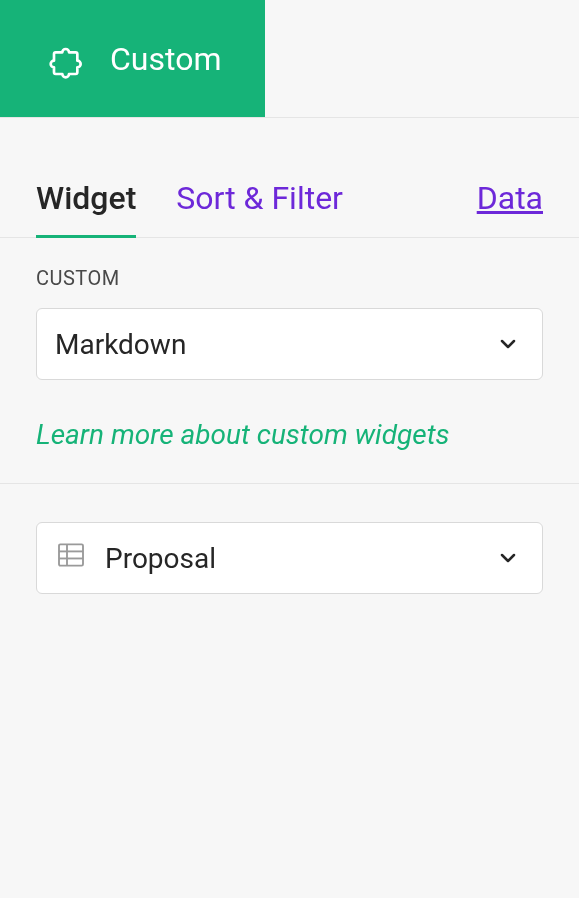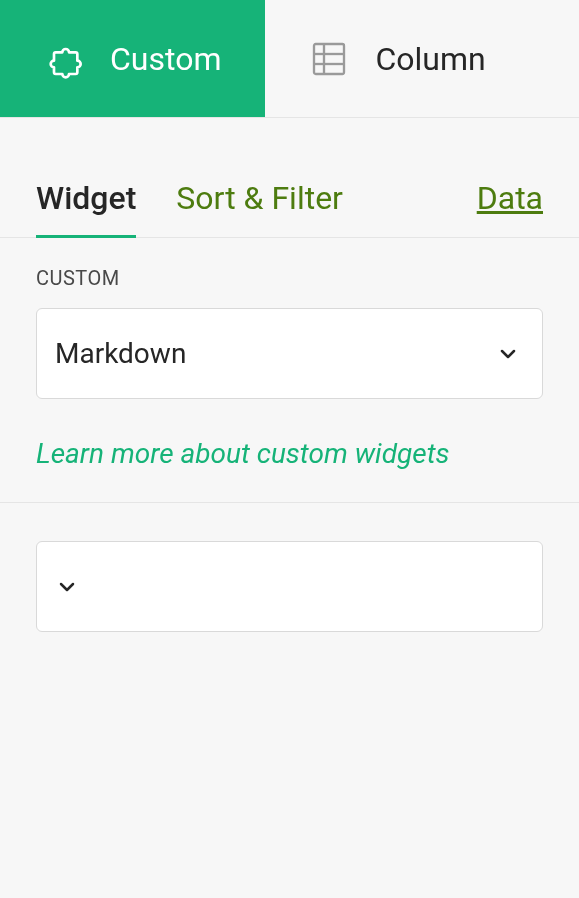--- a/index.html
+++ b/index.html
@@ -52,21 +52,21 @@
       align-items: flex-end;
       height: 120px;
       border-bottom: 1px solid #e5e5e5;
       padding: 0 36px;
       gap: 40px;
     }
     .sub-tab {
       font-size: 32px;
       padding-bottom: 20px;
       cursor: pointer;
-      color: #4d7c0f;
+      color: #6d28d9;
       font-weight: 400;
     }
     .sub-tab.active {
       color: #262626;
       font-weight: 500;
       border-bottom: 3px solid #16b378;
       margin-bottom: -1px;
       padding-bottom: 18px;
     }
     .sub-tab:last-child {
@@ -87,21 +87,21 @@
       margin-bottom: 18px;
       font-weight: 400;
     }
     .select {
       display: flex;
       align-items: center;
       justify-content: space-between;
       background: #ffffff;
       border: 1px solid #d9d9d9;
       border-radius: 6px;
-      height: 91px;
+      height: 72px;
       padding: 0 22px 0 18px;
       font-size: 28px;
       cursor: pointer;
       color: #262626;
     }
     .select .select-left {
       display: flex;
       align-items: center;
       gap: 18px;
     }
@@ -130,31 +130,20 @@
 
 <div class="top-tabs">
   <div class="top-tab active">
     <span class="icon">
       <svg width="40" height="40" viewBox="0 0 24 24" fill="none" stroke="#ffffff" stroke-width="1.6" stroke-linecap="round" stroke-linejoin="round">
         <path d="M20 13 V9 a1 1 0 0 0 -1 -1 H15 a2 2 0 1 0 -4 0 H7 a1 1 0 0 0 -1 1 v4 a2 2 0 1 0 0 4 v3 a1 1 0 0 0 1 1 h4 a2 2 0 1 0 4 0 h4 a1 1 0 0 0 1 -1 v-3 a2 2 0 1 0 0 -4 Z"></path>
       </svg>
     </span>
     <span>Custom</span>
   </div>
-  <div class="top-tab inactive">
-    <span class="icon">
-      <svg width="40" height="40" viewBox="0 0 24 24" fill="none" stroke="#9a9a9a" stroke-width="1.4">
-        <rect x="3" y="3" width="18" height="18" rx="1"></rect>
-        <line x1="3" y1="9" x2="21" y2="9"></line>
-        <line x1="3" y1="15" x2="21" y2="15"></line>
-        <line x1="9" y1="3" x2="9" y2="21"></line>
-      </svg>
-    </span>
-    <span>Column</span>
-  </div>
 </div>
 
 <div class="sub-tabs">
   <div class="sub-tab active">Widget</div>
   <div class="sub-tab">Sort &amp; Filter</div>
   <div class="sub-tab">Data</div>
 </div>
 
 <div class="content">
 
@@ -172,20 +161,31 @@
     </div>
   </div>
 
 
   <div class="link">Learn more about custom widgets</div>
 
   <hr class="divider">
 
   <div class="field-group">
     <div class="select">
+      <div class="select-left">
+        <span class="icon-col">
+          <svg width="32" height="32" viewBox="0 0 24 24" fill="none" stroke="#9a9a9a" stroke-width="1.4">
+            <rect x="3" y="4" width="18" height="16" rx="1"></rect>
+            <line x1="3" y1="9.3" x2="21" y2="9.3"></line>
+            <line x1="3" y1="14.6" x2="21" y2="14.6"></line>
+            <line x1="9" y1="4" x2="9" y2="20"></line>
+          </svg>
+        </span>
+        <span>Proposal</span>
+      </div>
       <span class="chevron">
         <svg width="24" height="24" viewBox="0 0 24 24" fill="none" stroke="#262626" stroke-width="2.5" stroke-linecap="round" stroke-linejoin="round">
           <polyline points="6 9 12 15 18 9"></polyline>
         </svg>
       </span>
     </div>
   </div>
 
 </div>
 

